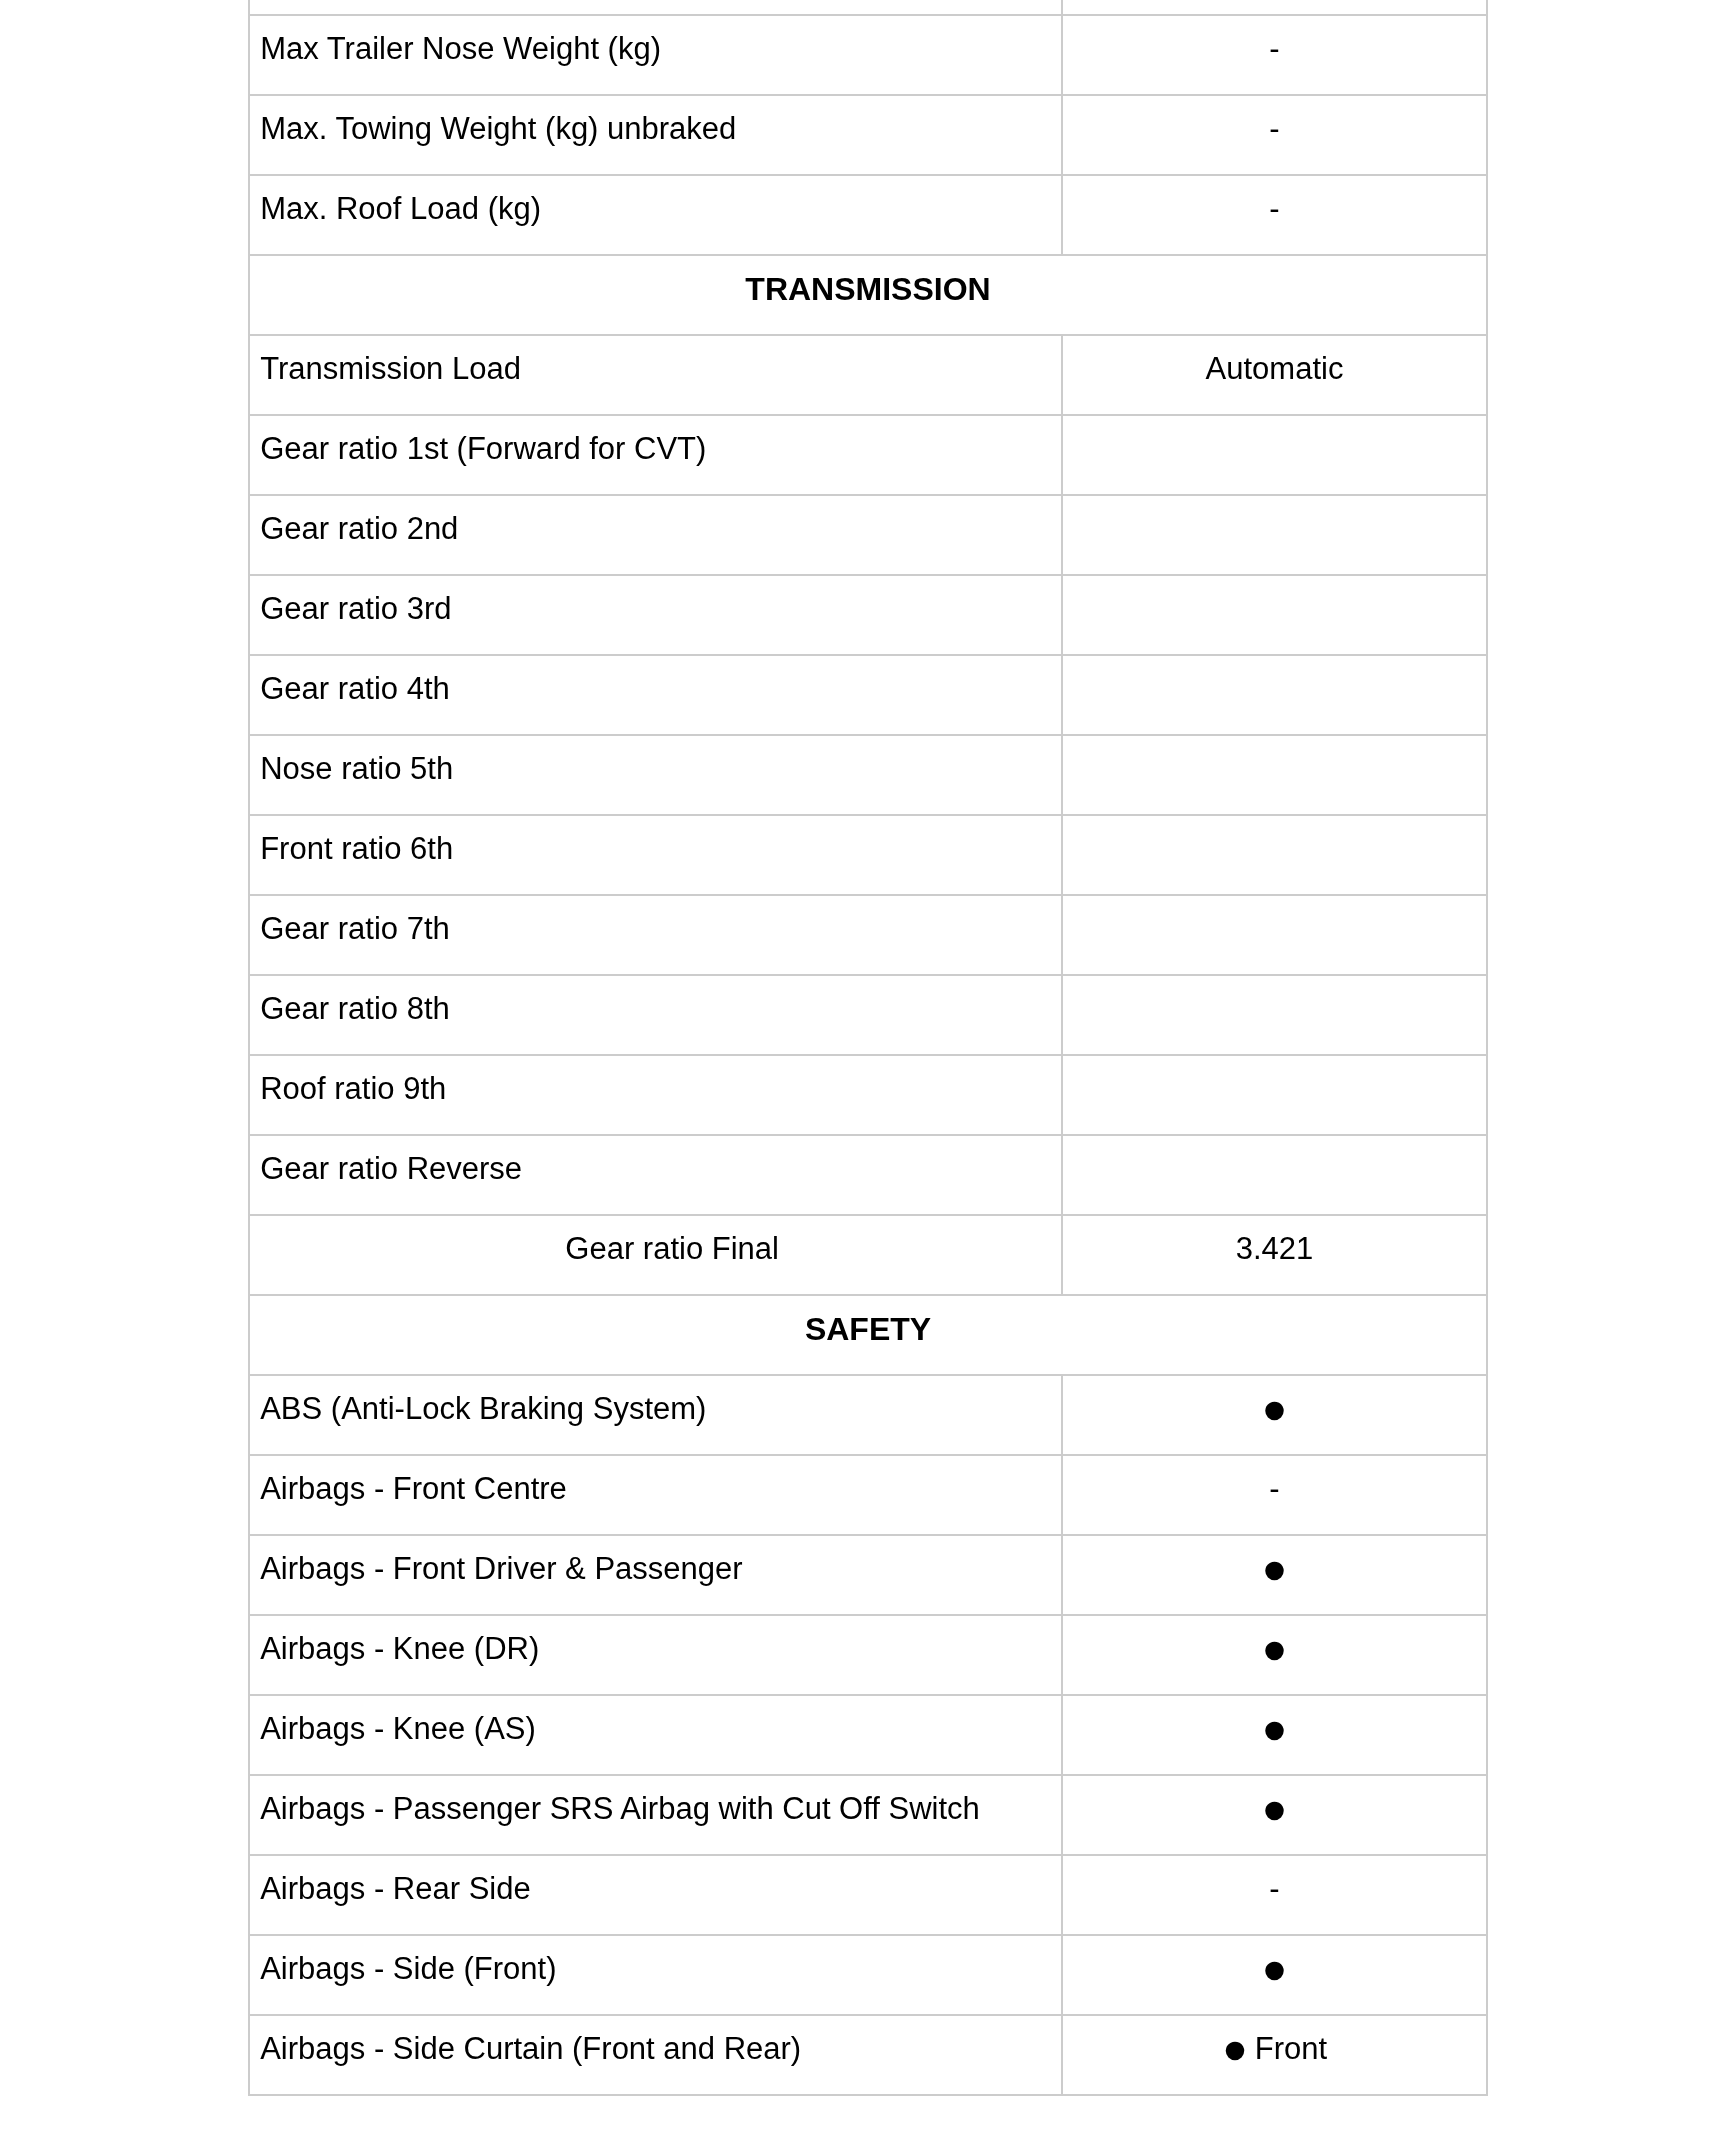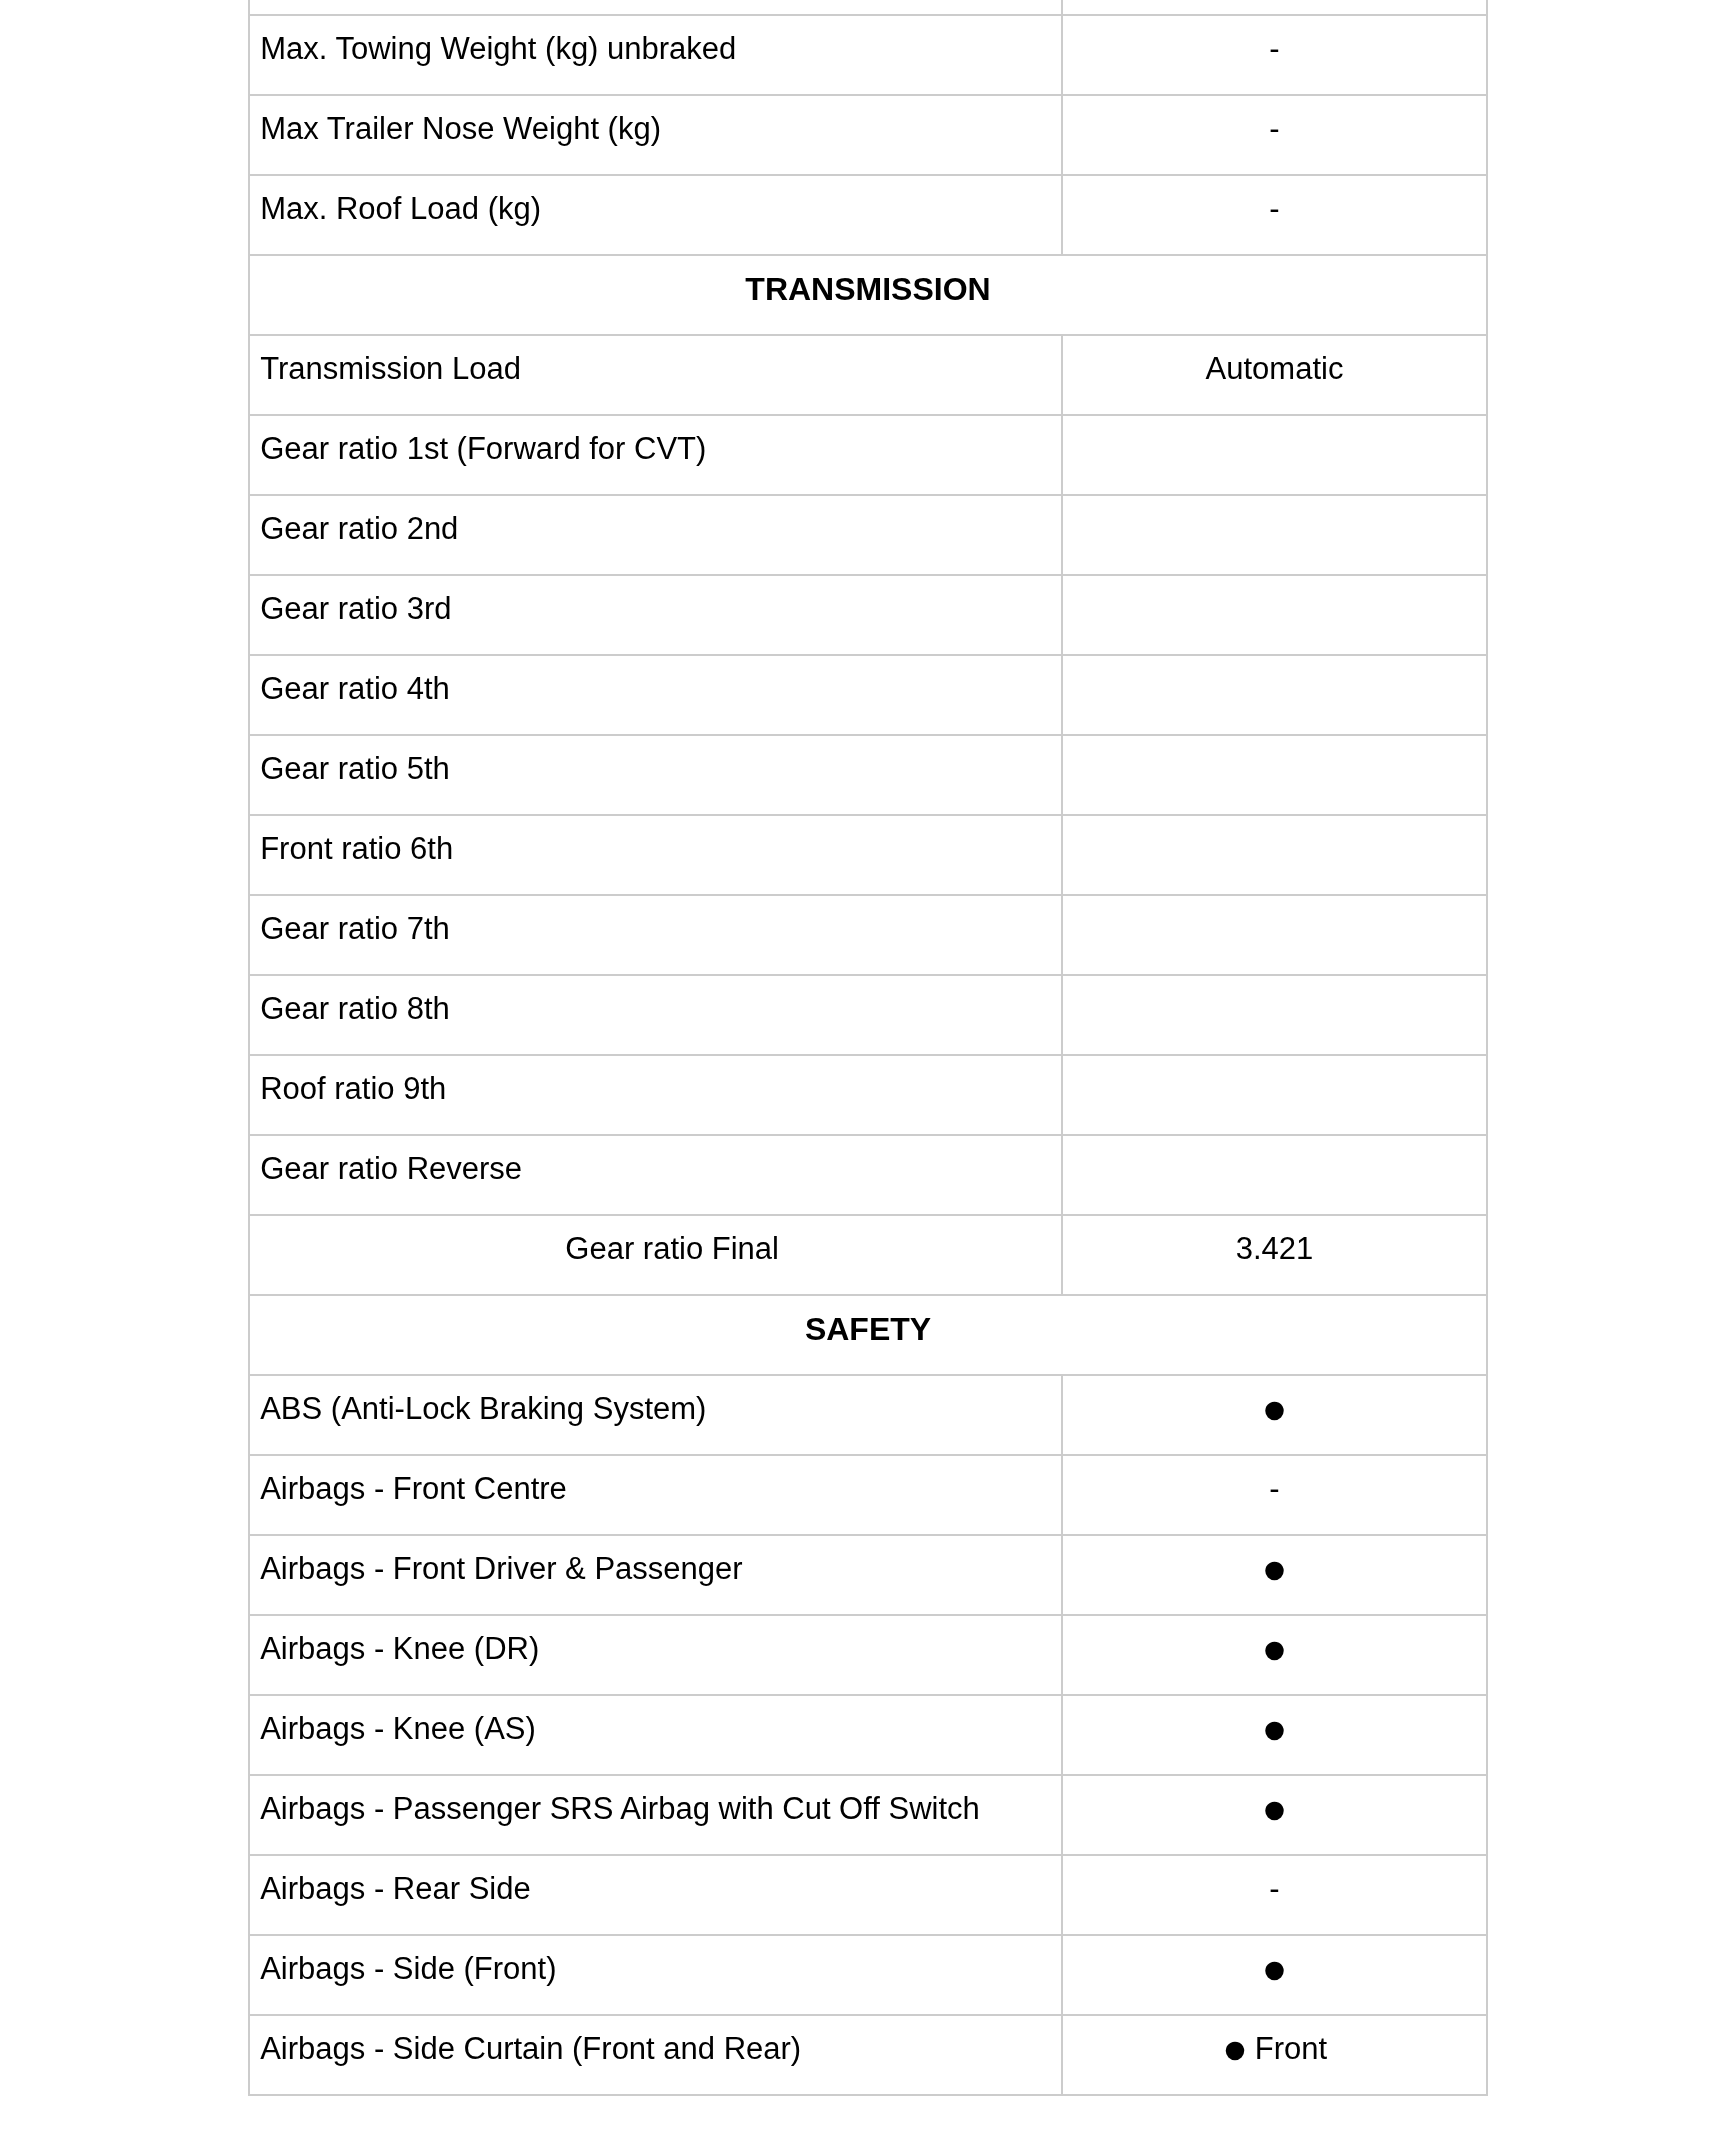--- a/index.html
+++ b/index.html
@@ -78,26 +78,26 @@
       <col class="col-label">
       <col class="col-value">
     </colgroup>
     <tbody id="spec-tbody">
   <tr class="spacer-row">
     <td class="spacer-cell"></td>
     <td class="spacer-cell"></td>
   </tr>
 
   <tr class="spec-row">
+    <td class="label-cell">Max Trailer Nose Weight (kg)</td>
+    <td class="value-cell"><span class="value-text">-</span></td>
+  </tr>
+
+  <tr class="spec-row">
     <td class="label-cell">Max. Towing Weight (kg) unbraked</td>
-    <td class="value-cell"><span class="value-text">-</span></td>
-  </tr>
-
-  <tr class="spec-row">
-    <td class="label-cell">Max Trailer Nose Weight (kg)</td>
     <td class="value-cell"><span class="value-text">-</span></td>
   </tr>
 
   <tr class="spec-row">
     <td class="label-cell">Max. Roof Load (kg)</td>
     <td class="value-cell"><span class="value-text">-</span></td>
   </tr>
 
   <tr class="section-row">
     <td class="section-cell" colspan="2">TRANSMISSION</td>
@@ -122,21 +122,21 @@
     <td class="label-cell">Gear ratio 3rd</td>
     <td class="value-cell"><span class="value-text"></span></td>
   </tr>
 
   <tr class="spec-row">
     <td class="label-cell">Gear ratio 4th</td>
     <td class="value-cell"><span class="value-text"></span></td>
   </tr>
 
   <tr class="spec-row">
-    <td class="label-cell">Gear ratio 5th</td>
+    <td class="label-cell">Nose ratio 5th</td>
     <td class="value-cell"><span class="value-text"></span></td>
   </tr>
 
   <tr class="spec-row">
     <td class="label-cell">Front ratio 6th</td>
     <td class="value-cell"><span class="value-text"></span></td>
   </tr>
 
   <tr class="spec-row">
     <td class="label-cell">Gear ratio 7th</td>

